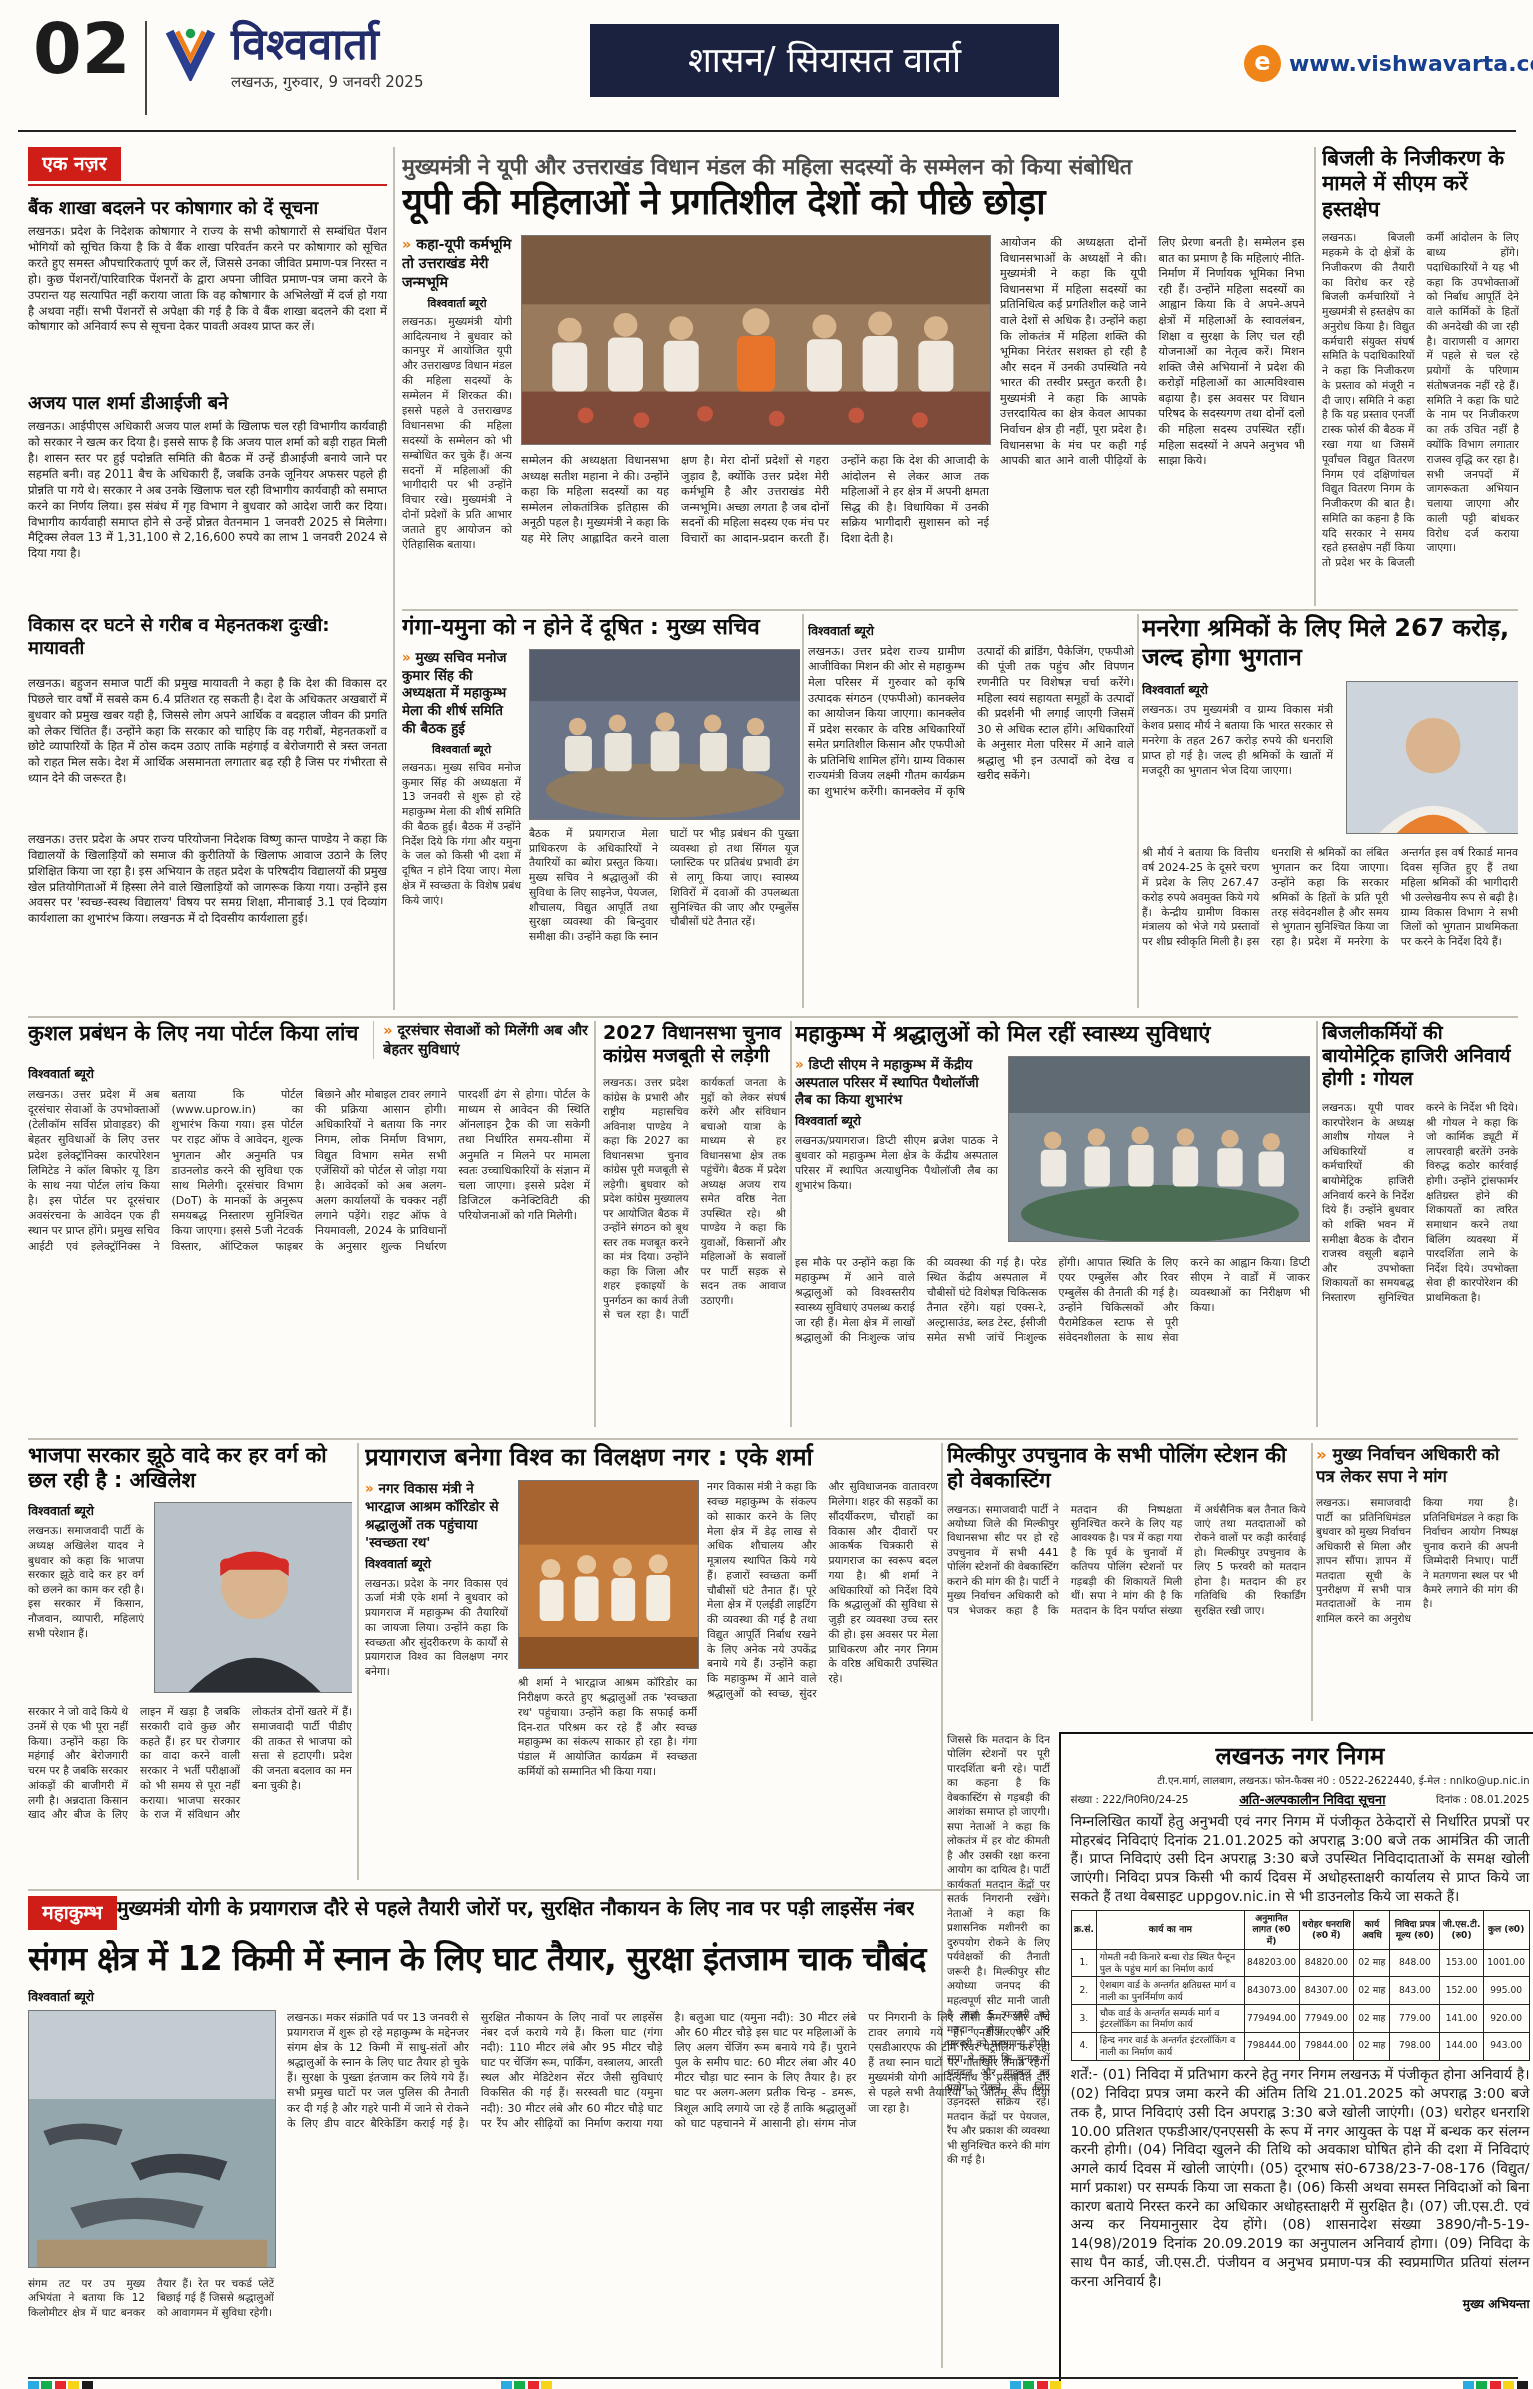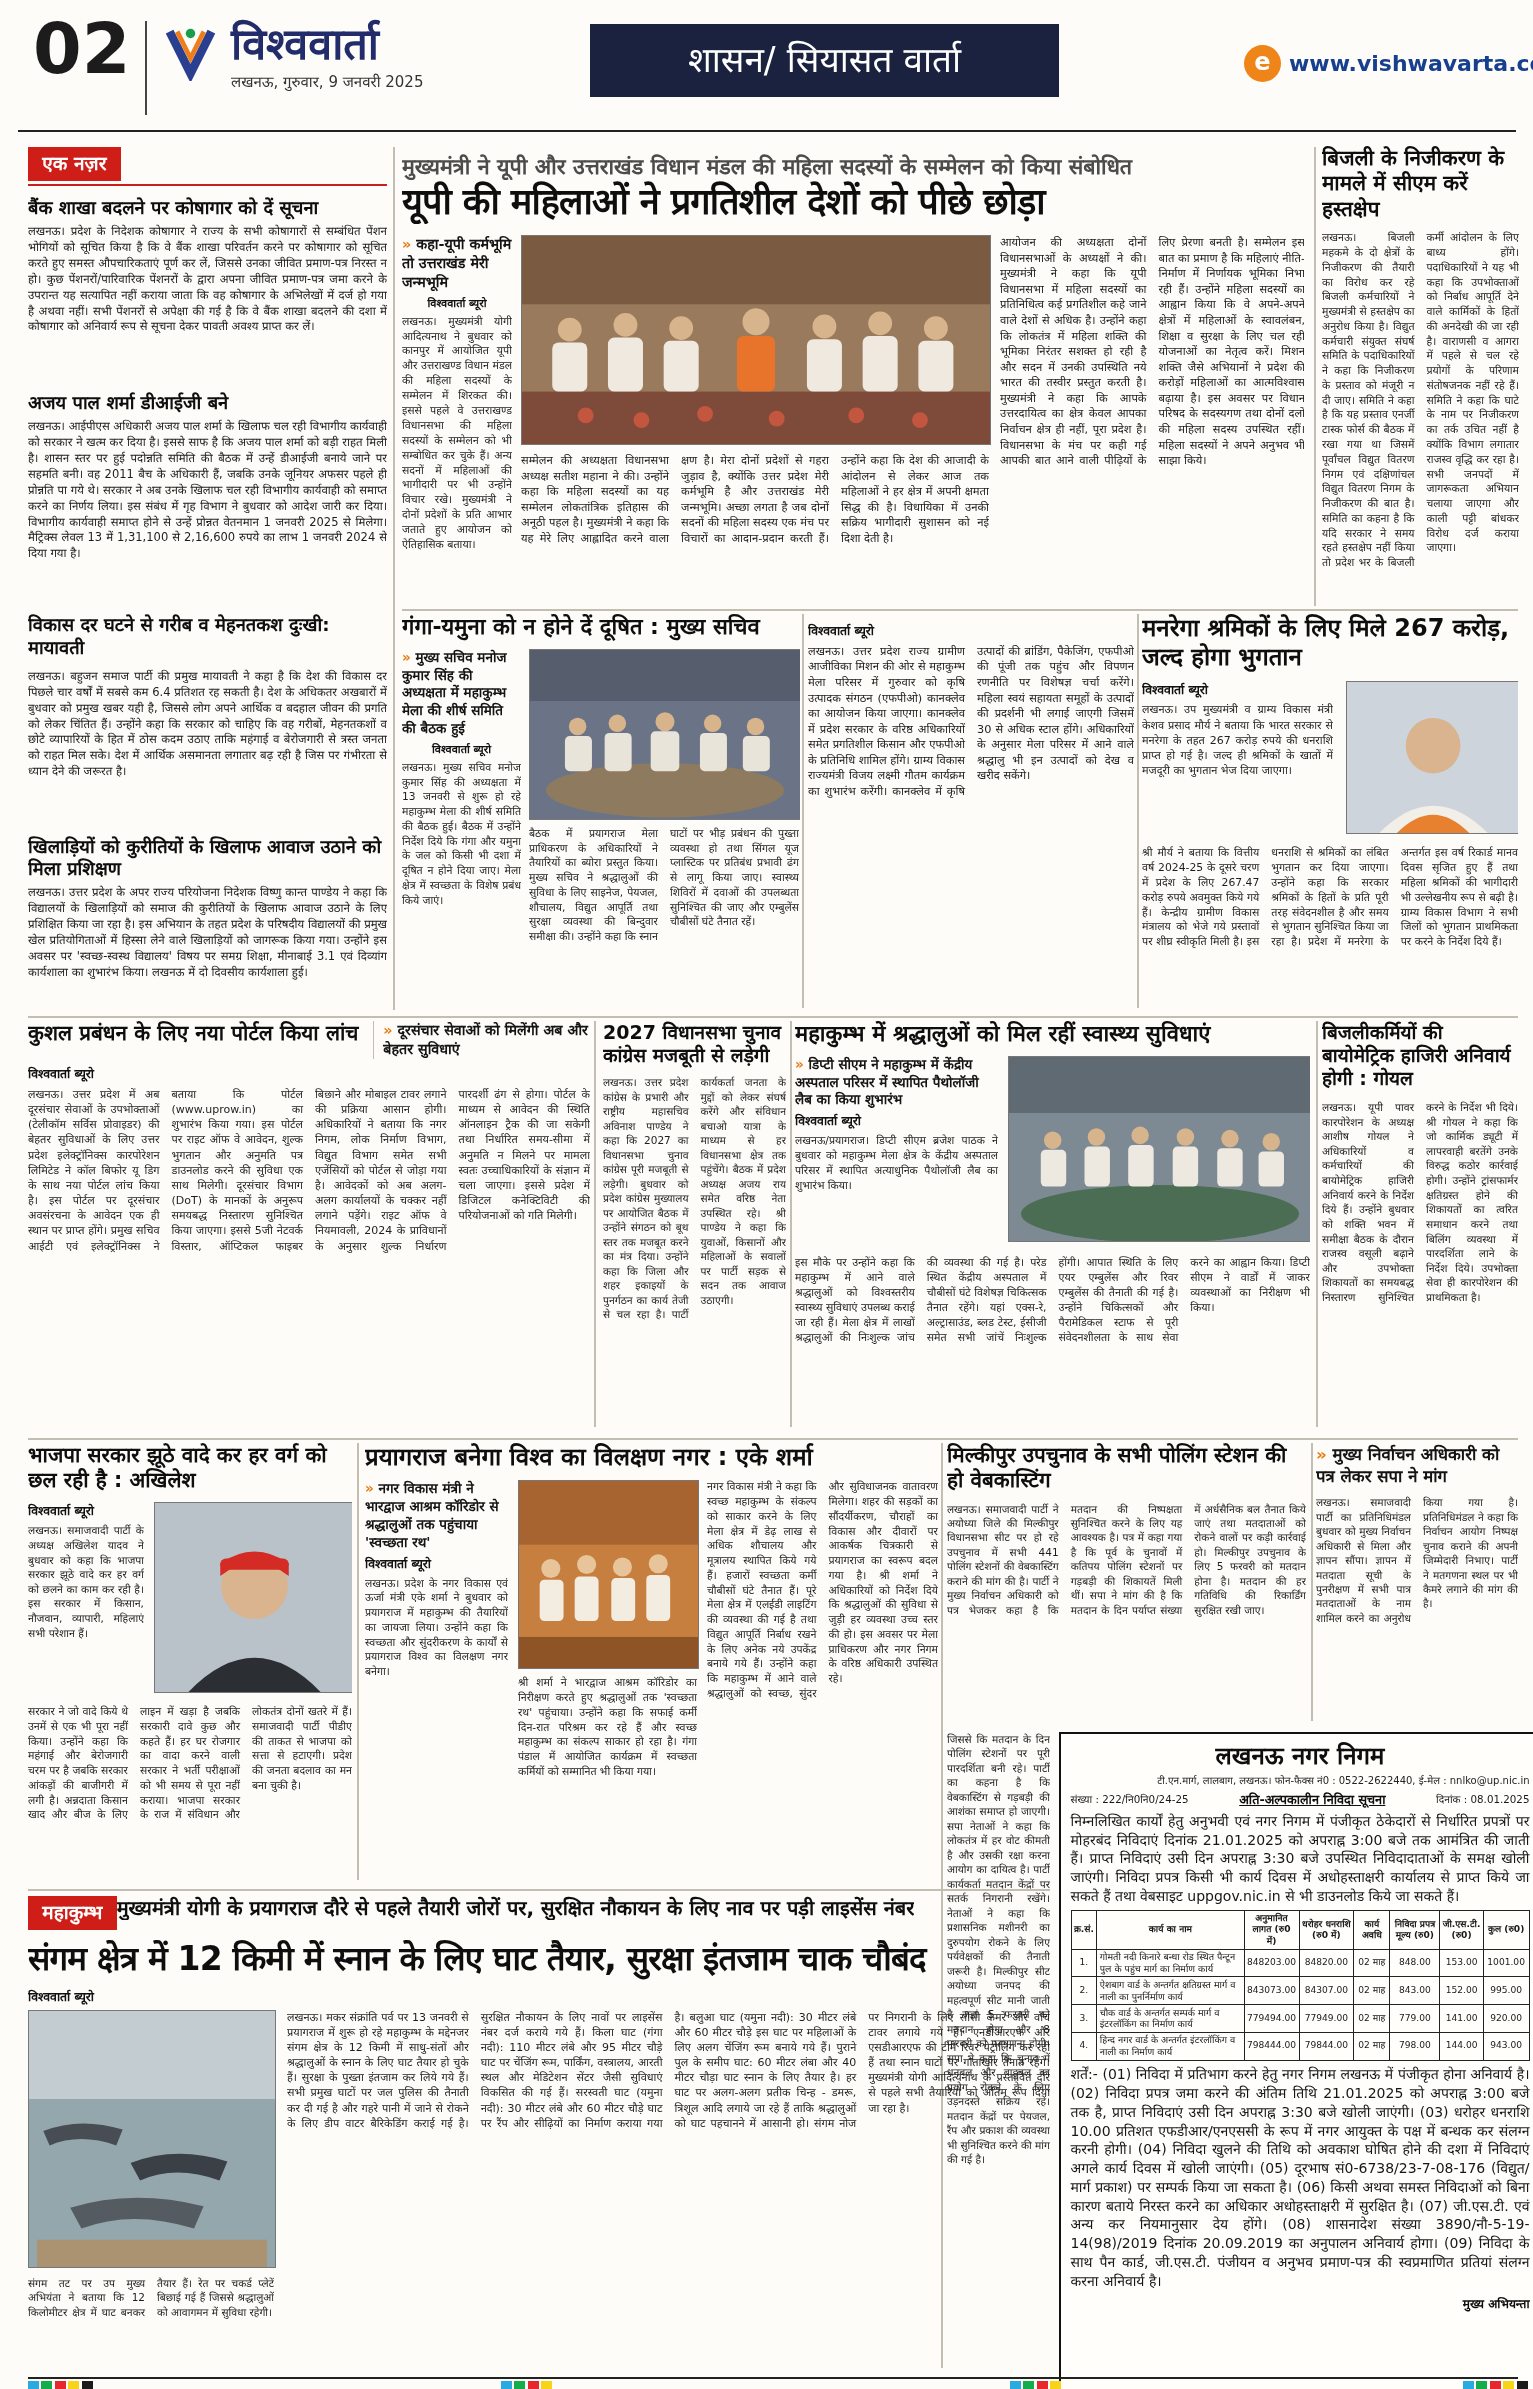--- a/index.html
+++ b/index.html
@@ -80,25 +80,24 @@
 
     <div>
       <div class="hl" style="font-size:18.3px;margin:11px 0 4.8px;">बैंक शाखा बदलने पर कोषागार को दें सूचना</div>
       <div class="bd" style="height:157px;">लखनऊ। प्रदेश के निदेशक कोषागार ने राज्य के सभी कोषागारों से सम्बंधित पेंशन भोगियों को सूचित किया है कि वे बैंक शाखा परिवर्तन करने पर कोषागार को सूचित करते हुए समस्त औपचारिकताएं पूर्ण कर लें, जिससे उनका जीवित प्रमाण-पत्र निरस्त न हो। कुछ पेंशनरों/पारिवारिक पेंशनरों के द्वारा अपना जीवित प्रमाण-पत्र जमा करने के उपरान्त यह सत्यापित नहीं कराया जाता कि वह कोषागार के अभिलेखों में दर्ज हो गया है अथवा नहीं। सभी पेंशनरों से अपेक्षा की गई है कि वे बैंक शाखा बदलने की दशा में कोषागार को अनिवार्य रूप से सूचना देकर पावती अवश्य प्राप्त कर लें।</div>
     </div>
     <div>
       <div class="hl" style="font-size:18.3px;margin:11px 0 4.8px;">अजय पाल शर्मा डीआईजी बने</div>
       <div class="bd" style="height:184px;">लखनऊ। आईपीएस अधिकारी अजय पाल शर्मा के खिलाफ चल रही विभागीय कार्यवाही को सरकार ने खत्म कर दिया है। इससे साफ है कि अजय पाल शर्मा को बड़ी राहत मिली है। शासन स्तर पर हुई पदोन्नति समिति की बैठक में उन्हें डीआईजी बनाये जाने पर सहमति बनी। वह 2011 बैच के अधिकारी हैं, जबकि उनके जूनियर अफसर पहले ही प्रोन्नति पा गये थे। सरकार ने अब उनके खिलाफ चल रही विभागीय कार्यवाही को समाप्त करने का निर्णय लिया। इस संबंध में गृह विभाग ने बुधवार को आदेश जारी कर दिया। विभागीय कार्यवाही समाप्त होने से उन्हें प्रोन्नत वेतनमान 1 जनवरी 2025 से मिलेगा। मैट्रिक्स लेवल 13 में 1,31,100 से 2,16,600 रुपये का लाभ 1 जनवरी 2024 से दिया गया है।</div>
     </div>
     <div>
-      <div class="hl" style="font-size:18.3px;margin:11px 0 10px;">विकास दर घटने से गरीब व मेहनतकश दुःखी: मायावती</div>
+      <div class="hl" style="font-size:18.3px;margin:11px 0 17px;">विकास दर घटने से गरीब व मेहनतकश दुःखी: मायावती</div>
       <div class="bd" style="height:156px;">लखनऊ। बहुजन समाज पार्टी की प्रमुख मायावती ने कहा है कि देश की विकास दर पिछले चार वर्षों में सबसे कम 6.4 प्रतिशत रह सकती है। देश के अधिकतर अखबारों में बुधवार को प्रमुख खबर यही है, जिससे लोग अपने आर्थिक व बदहाल जीवन की प्रगति को लेकर चिंतित हैं। उन्होंने कहा कि सरकार को चाहिए कि वह गरीबों, मेहनतकशों व छोटे व्यापारियों के हित में ठोस कदम उठाए ताकि महंगाई व बेरोजगारी से त्रस्त जनता को राहत मिल सके। देश में आर्थिक असमानता लगातार बढ़ रही है जिस पर गंभीरता से ध्यान देने की जरूरत है।</div>
     </div>
     <div>
-      <div class="hl" style="font-size:18.3px;margin:11px 0 4.8px;">खिलाड़ियों को कुरीतियों के खिलाफ आवाज उठाने को मिला प्रशिक्षण</div>
       <div class="bd" style="height:135px;">लखनऊ। उत्तर प्रदेश के अपर राज्य परियोजना निदेशक विष्णु कान्त पाण्डेय ने कहा कि विद्यालयों के खिलाड़ियों को समाज की कुरीतियों के खिलाफ आवाज उठाने के लिए प्रशिक्षित किया जा रहा है। इस अभियान के तहत प्रदेश के परिषदीय विद्यालयों की प्रमुख खेल प्रतियोगिताओं में हिस्सा लेने वाले खिलाड़ियों को जागरूक किया गया। उन्होंने इस अवसर पर 'स्वच्छ-स्वस्थ विद्यालय' विषय पर समग्र शिक्षा, मीनाबाई 3.1 एवं दिव्यांग कार्यशाला का शुभारंभ किया। लखनऊ में दो दिवसीय कार्यशाला हुई।</div>
     </div>
   </div>
 
   <div class="abs" style="left:402px;top:146px;width:902px;height:463px;overflow:hidden;">
     <div class="hl" style="font-size:21.5px;color:#4c4c4c;margin-top:8px;white-space:nowrap;overflow:hidden;">मुख्यमंत्री ने यूपी और उत्तराखंड विधान मंडल की महिला सदस्यों के सम्मेलन को किया संबोधित</div>
     <div class="hl" style="font-size:36px;letter-spacing:-0.8px;white-space:nowrap;overflow:hidden;">यूपी की महिलाओं ने प्रगतिशील देशों को पीछे छोड़ा</div>
 
     <div style="position:relative;margin-top:11px;height:362px;">
       <div class="abs" style="left:0;top:0;width:110px;height:362px;overflow:hidden;">

